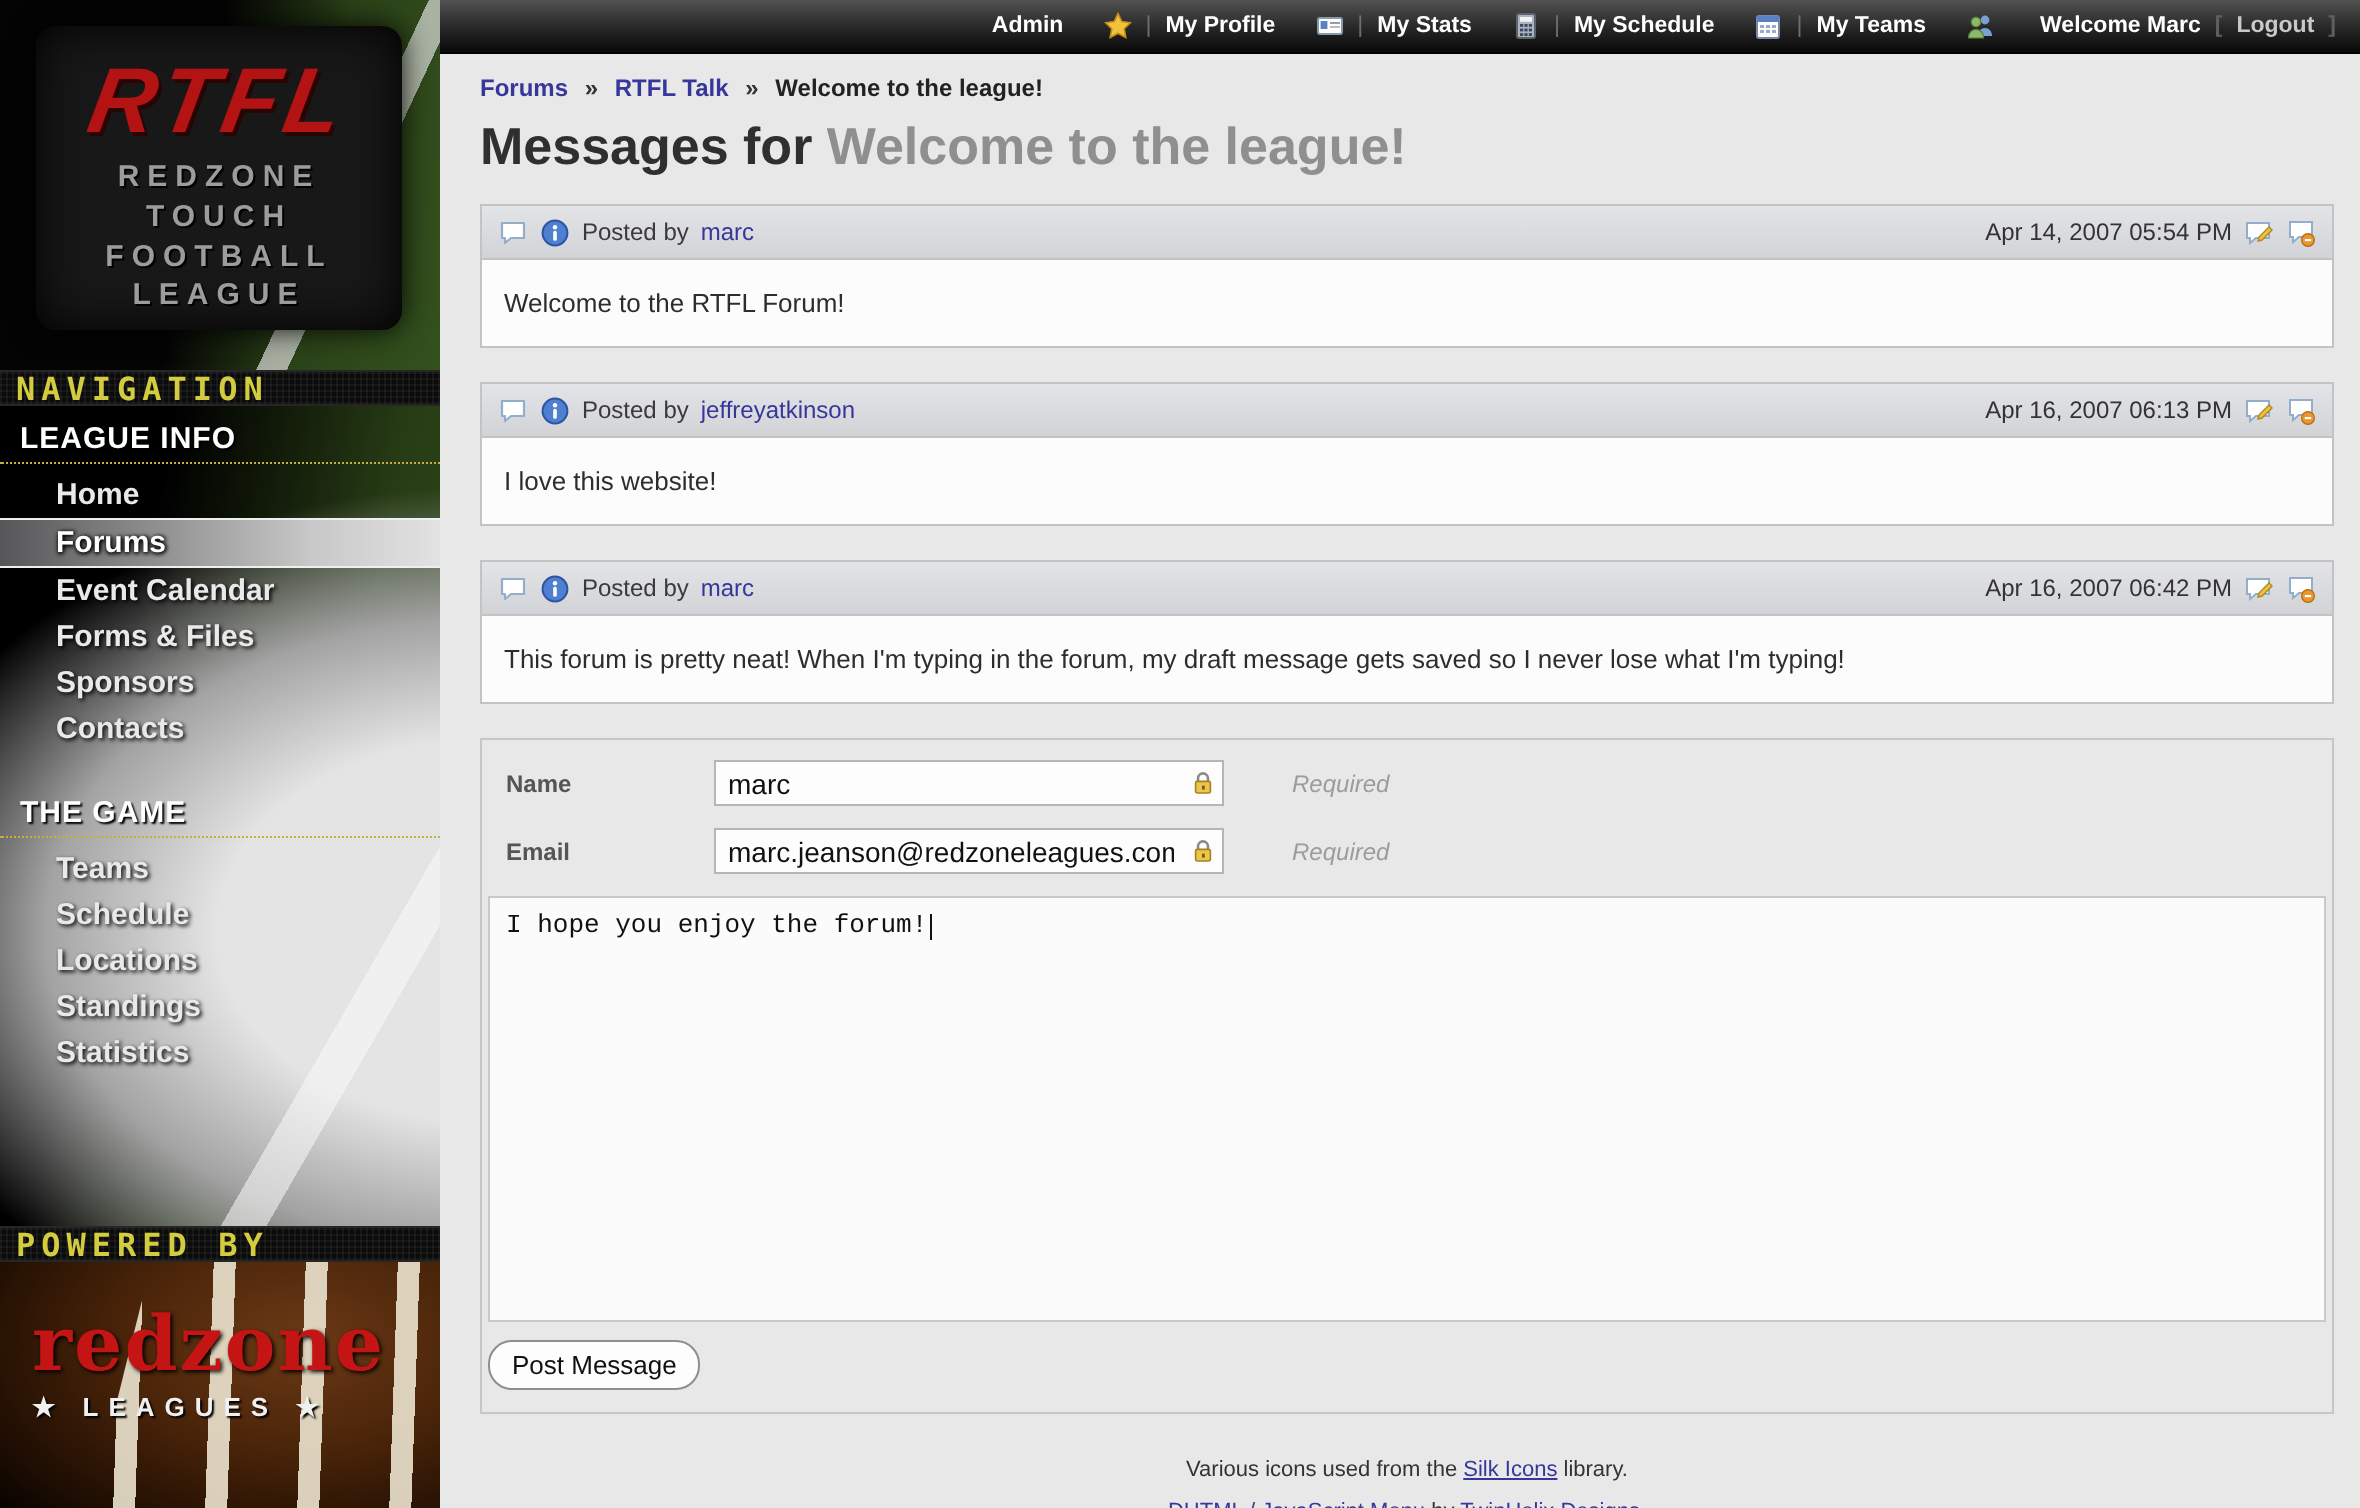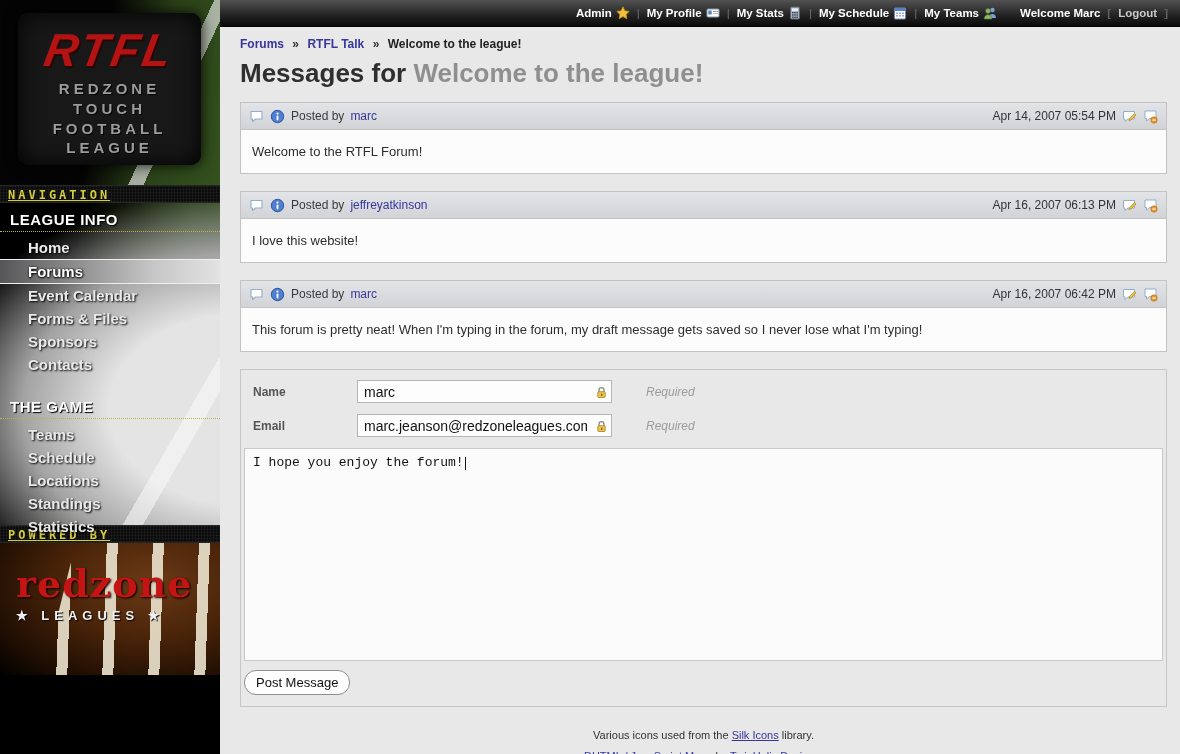--- a/index.html
+++ b/index.html
@@ -16,22 +16,22 @@
   .logo-box { position:absolute; left:18px; top:13px; width:183px; height:152px; background:#181818;
     border-radius:10px; box-shadow:0 0 14px rgba(0,0,0,.9), inset 0 0 25px #000; text-align:center; }
   .logo-acronym { margin-top:10px; font-size:46px; font-weight:bold; font-style:italic; letter-spacing:3px;
     color:#b31313; transform:skewX(-10deg); text-shadow:2px 2px 0 #2a0303; }
   .logo-lines { margin-top:2px; font-size:15px; font-weight:bold; letter-spacing:4px; color:#9c9c9c;
     line-height:1.32; text-shadow:1px 1px 0 #000; }
   .led-bar { height:18px; line-height:18px; padding-left:8px; background:#0b0b0b;
     background-image:repeating-linear-gradient(90deg, rgba(255,255,255,.05) 0 1px, transparent 1px 3px),
       repeating-linear-gradient(0deg, rgba(255,255,255,.04) 0 1px, transparent 1px 3px);
     border-top:1px solid #262626; border-bottom:1px solid #262626;
-    color:#d3cc3e; font-family:"DejaVu Sans Mono", monospace; font-size:12px; font-weight:bold; letter-spacing:3px;text-decoration:underline; }
-  .nav-zone { position:relative; height:322px;
+    color:#d3cc3e; font-family:"DejaVu Sans Mono", monospace; font-size:16px; font-weight:bold; letter-spacing:3px; }
+  .nav-zone { position:relative; height:410px;
     background-image:
       linear-gradient(120deg, rgba(0,0,0,0) 0 76%, rgba(250,250,250,.55) 76% 81%, rgba(0,0,0,0) 81%),
       radial-gradient(ellipse 430px 300px at 112% 64%, #e4e4e4 0 32%, #a3a3a3 52%, rgba(10,10,10,0) 74%),
       linear-gradient(100deg, #000 0 30%, #0e1507 45%, #273c15 70%, #2f4a1a 100%);
   }
   .side-section-title { margin:0 0 4px 0; padding:8px 0 3px 10px; color:#fff; font-size:15px; font-weight:bold;
     letter-spacing:.5px; border-bottom:1px dotted #c7ae3e; text-shadow:1px 1px 1px #000; }
   .side-section + .side-section { margin-top:14px; }
   .nav-item { display:block; padding:3px 0 3px 28px; font-size:15px; font-weight:bold; color:#e9e9e9;
     text-shadow:1px 1px 2px #000; cursor:pointer; }
@@ -47,21 +47,21 @@
   .rz-name { font-size:38px; font-weight:bold; letter-spacing:1px; color:#c41414;
     font-family:"DejaVu Serif", serif; text-shadow:1px 1px 2px #000; }
   .rz-sub { margin-top:2px; color:#f0f0f0; font-size:13px; font-weight:bold; letter-spacing:5px;
     text-shadow:1px 1px 1px #000; }
 
   
   .topbar { position:absolute; left:220px; top:0; width:960px; height:27px; display:flex; align-items:center;
     justify-content:flex-end; gap:7px; padding:0 12px;
     background:linear-gradient(#525252, #262626 55%, #090909); border-bottom:1px solid #000;
     font-size:11.5px; font-weight:bold; color:#fff; }
-  .tb-item { display:flex; align-items:center; gap:4px; color:#fff; cursor:pointer; }
+  .tb-item { display:flex; align-items:center; gap:20px; color:#fff; cursor:pointer; }
   .tb-sep { color:#6e6e6e; font-weight:normal; }
   .tb-welcome { margin-left:16px; color:#fff; }
   .tb-bracket { color:#5f5f5f; }
   .tb-logout { color:#c9c9c9; cursor:pointer; }
   .tb-icon { display:inline-block; width:14px; height:14px; }
 
   
   .content { position:absolute; left:220px; top:27px; width:960px; height:727px; padding:10px 13px 0 20px; }
   .breadcrumb { font-size:12px; font-weight:bold; color:#222; margin-bottom:7px; }
   .breadcrumb .crumb-link { color:#36369b; cursor:pointer; }

